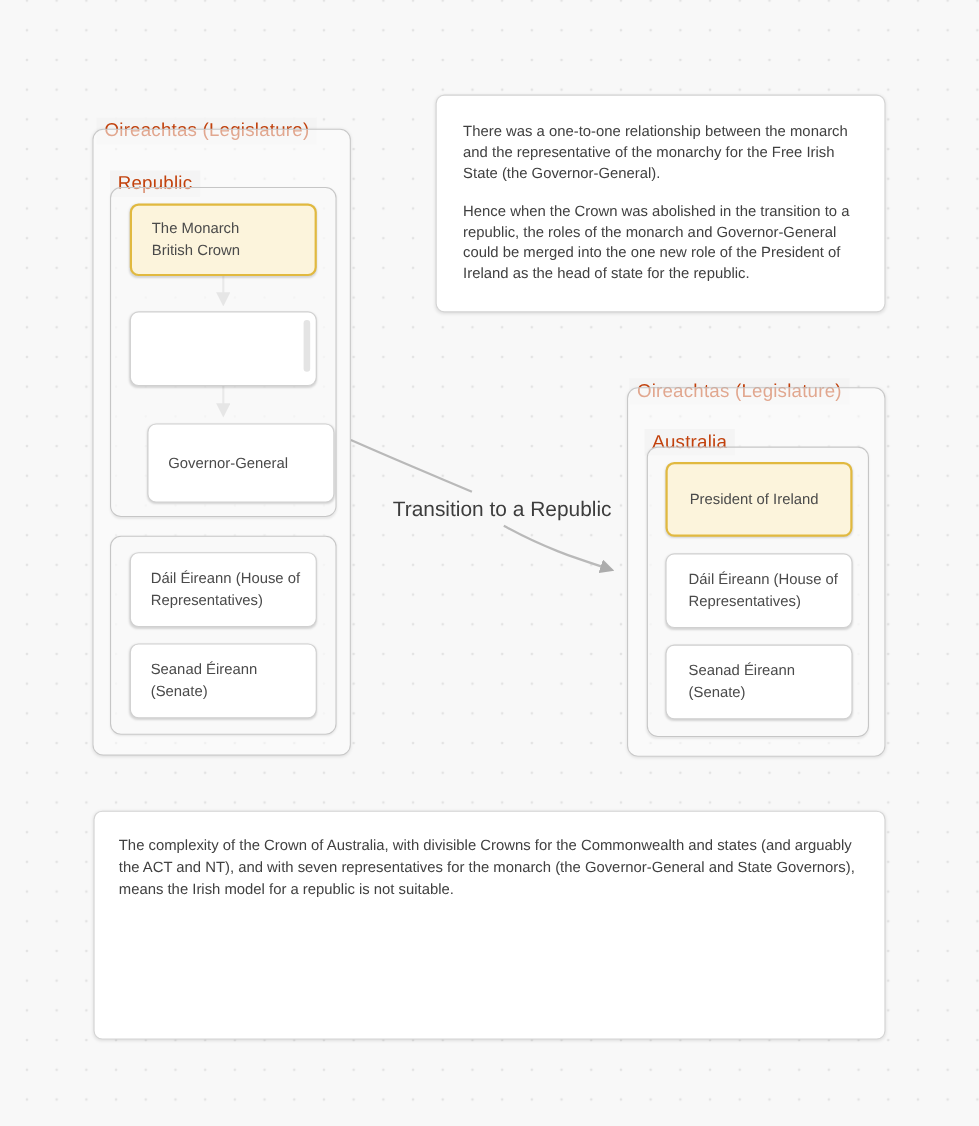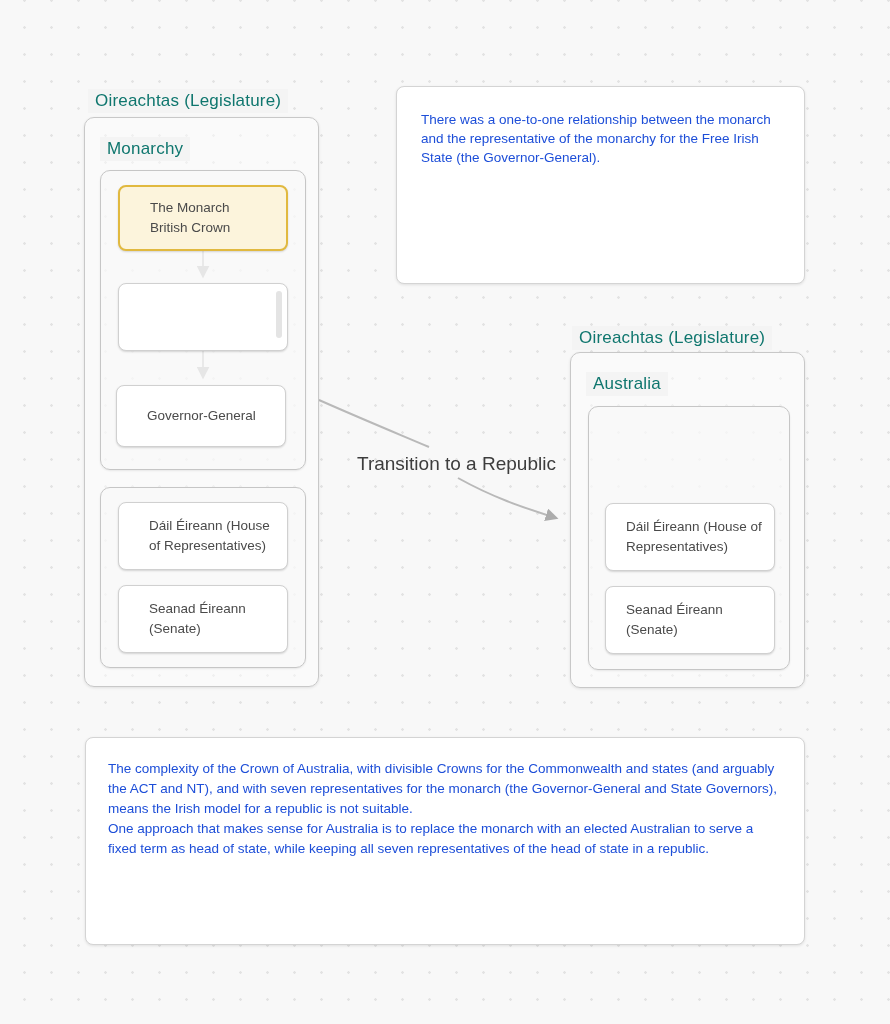--- a/index.html
+++ b/index.html
@@ -11,25 +11,26 @@
     position:relative;
     width:890px;height:1024px;
     background-color:var(--background,#f8f8f8);
     background-image:radial-gradient(var(--dot,#e3e3e3) 1.1px, transparent 1.5px);
     background-size:27px 27px;
     background-position:11px 14px;
     overflow:hidden;
   }
   .chip{
     position:absolute;
-    font-size:17px;color:#0f766e;
+    font-size:17px;color:#c2410c;
     background:rgba(243,243,243,0.95);
     padding:2px 7px;
     white-space:nowrap;
     letter-spacing:0.2px;
+    margin-top:18px;
   }
   .container{
     position:absolute;
     border:1px solid var(--container-border,#c8c8c8);
     border-radius:10px;
     background:rgba(252,252,252,0.55);
     box-shadow:0 1px 3px rgba(0,0,0,0.10);
     box-sizing:border-box;
   }
   .subcontainer{
@@ -41,40 +42,40 @@
     box-sizing:border-box;
   }
   .node{
     position:absolute;
     background:var(--node-fill,#ffffff);
     border:1px solid var(--node-border,#d0d0d0);
     border-radius:8px;
     box-shadow:0 1px 2px rgba(0,0,0,0.15);
     box-sizing:border-box;
     display:flex;align-items:center;
-    padding-left:30px;padding-right:12px;
+    padding-left:18px;padding-right:12px;
     font-size:13.5px;line-height:20px;color:var(--text,#4a4a4a);
   }
   .node.highlight{
     background:var(--highlight-fill,#fcf4dc);
     border:2px solid var(--highlight-border,#e1b93f);
   }
   .scroll-thumb{
     position:absolute;
     right:5px;top:7px;width:6px;height:47px;
     background:#e4e4e4;border-radius:3px;
   }
   .note{
     position:absolute;
     background:#ffffff;
     border:1px solid #d4d4d4;
     border-radius:8px;
     box-shadow:0 1px 3px rgba(0,0,0,0.10);
     box-sizing:border-box;
-    color:#1d4ed8;
+    color:#404040;
     font-size:13.5px;
   }
   .note-tr{padding:23px 24px;line-height:19px;}
   .note-tr p{margin:0 0 15px 0;}
   .note-tr p:last-child{margin:0;}
   .note-bottom{padding:21px 22px;line-height:20px;}
   .note-bottom p{margin:0;}
   .edge-label{
     position:absolute;
     font-size:19px;color:#3d3d3d;
@@ -98,36 +99,36 @@
     <path class="arrow-line" d="M 203 251 L 203 276" marker-end="url(#ah)"></path>
     <path class="arrow-line" d="M 203 351 L 203 377" marker-end="url(#ah)"></path>
     <path class="arrow-line" d="M 319 400 C 362 419, 396 433, 429 447"></path>
     <path class="arrow-line" d="M 458 478 C 494 498, 522 507, 556 518" marker-end="url(#ah)"></path>
   </svg>
 
   <div class="chip" style="left:88px;top:89px;">Oireachtas (Legislature)</div>
 
   <div class="container" style="left:84px;top:117px;width:235px;height:570px;"></div>
 
-  <div class="chip" style="left:100px;top:137px;">Monarchy</div>
+  <div class="chip" style="left:100px;top:137px;">Republic</div>
 
   <div class="subcontainer" style="left:100px;top:170px;width:206px;height:300px;"></div>
 
   <div class="node highlight" style="left:118px;top:185px;width:170px;height:66px;">
     <div>
       <div>The Monarch</div>
       <div>British Crown</div>
     </div>
   </div>
 
   <div class="node" style="left:118px;top:283px;width:170px;height:68px;">
     <span class="scroll-thumb"></span>
   </div>
 
-  <div class="node" style="left:116px;top:385px;width:170px;height:62px;">
+  <div class="node" style="left:134px;top:385px;width:170px;height:72px;">
     <span>Governor-General</span>
   </div>
 
   <div class="subcontainer" style="left:100px;top:487px;width:206px;height:181px;"></div>
 
   <div class="node" style="left:118px;top:502px;width:170px;height:68px;">
     <span>Dáil Éireann (House of Representatives)</span>
   </div>
 
   <div class="node" style="left:118px;top:585px;width:170px;height:68px;">
@@ -137,31 +138,34 @@
   <div class="edge-label" style="left:357px;top:453px;">Transition to a Republic</div>
 
   <div class="chip" style="left:572px;top:326px;">Oireachtas (Legislature)</div>
 
   <div class="container" style="left:570px;top:352px;width:235px;height:336px;"></div>
 
   <div class="chip" style="left:586px;top:372px;">Australia</div>
 
   <div class="subcontainer" style="left:588px;top:406px;width:202px;height:264px;"></div>
 
+  <div class="node highlight" style="left:605px;top:420px;width:170px;height:68px;padding-left:20px;">
+    <span>President of Ireland</span>
+  </div>
 
   <div class="node" style="left:605px;top:503px;width:170px;height:68px;padding-left:20px;">
     <span>Dáil Éireann (House of Representatives)</span>
   </div>
 
   <div class="node" style="left:605px;top:586px;width:170px;height:68px;padding-left:20px;">
     <span>Seanad Éireann (Senate)</span>
   </div>
 
   <div class="note note-tr" style="left:396px;top:86px;width:409px;height:198px;">
     <p>There was a one-to-one relationship between the monarch and the representative of the monarchy for the Free Irish State (the Governor-General).</p>
+    <p>Hence when the Crown was abolished in the transition to a republic, the roles of the monarch and Governor-General could be merged into the one new role of the President of Ireland as the head of state for the republic.</p>
   </div>
 
   <div class="note note-bottom" style="left:85px;top:737px;width:720px;height:208px;">
     <p>The complexity of the Crown of Australia, with divisible Crowns for the Commonwealth and states (and arguably the ACT and NT), and with seven representatives for the monarch (the Governor-General and State Governors), means the Irish model for a republic is not suitable.</p>
-    <p>One approach that makes sense for Australia is to replace the monarch with an elected Australian to serve a fixed term as head of state, while keeping all seven representatives of the head of state in a republic.</p>
   </div>
 
 </div>
 
 </body></html>

